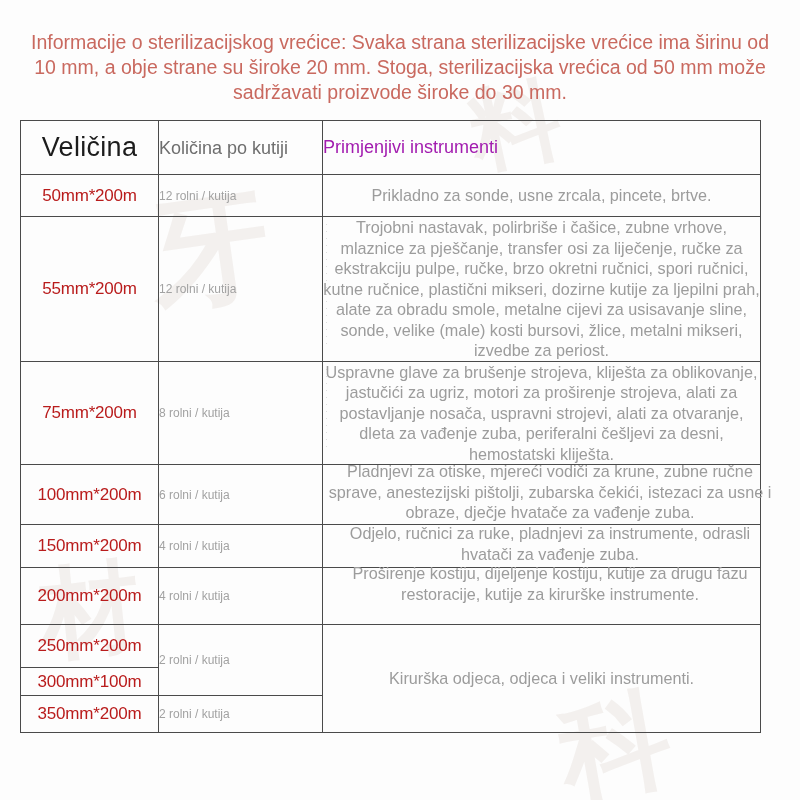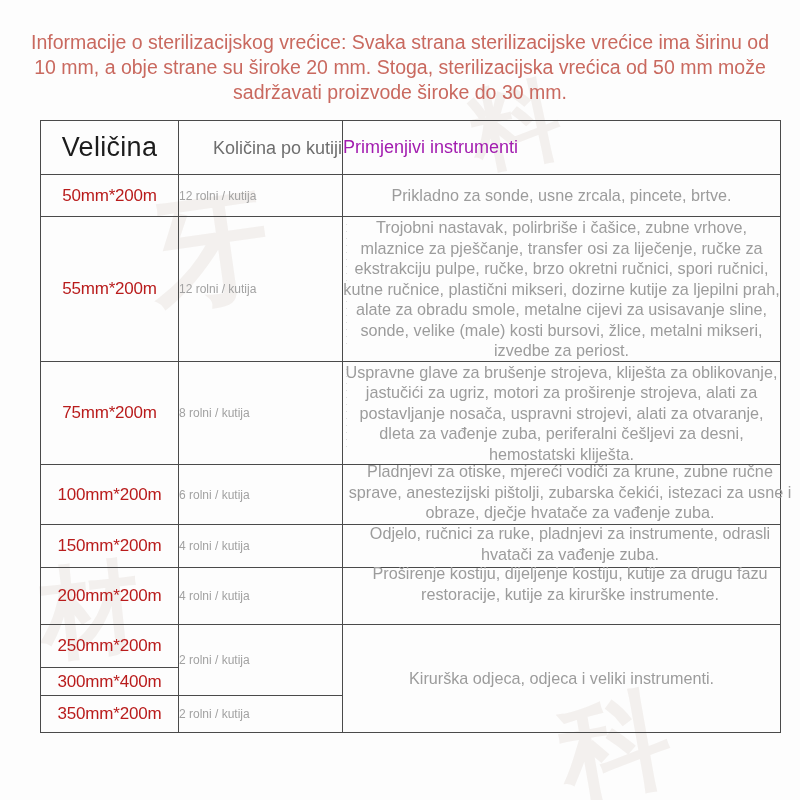--- a/index.html
+++ b/index.html
@@ -47,21 +47,21 @@
     color: #c9695f;
     font-size: 19.5px;
     line-height: 25px;
     font-family: "Liberation Sans", sans-serif;
   }
   .notice-top { top: 30px; }
   .notice-bottom { top: 712px; }
 
   table.spec {
     position: absolute;
-    left: 40px;
+    left: 20px;
     top: 120px;
     width: 740px;
     border-collapse: collapse;
     table-layout: fixed;
   }
   table.spec td, table.spec th {
     border: 1px solid #4a4a4a;
     padding: 0;
     vertical-align: middle;
     background: transparent;
@@ -76,21 +76,21 @@
     color: #1c1c1c;
     font-weight: normal;
     text-align: center;
     height: 53px;
     letter-spacing: 0.3px;
   }
   th.hdr-qty {
     font-size: 18px;
     color: #6e6e6e;
     font-weight: normal;
-    text-align: right;
+    text-align: left;
     line-height: 22px;
   }
   th.hdr-inst {
     font-size: 18px;
     color: #a21caf;
     font-weight: normal;
     text-align: left;
   }
 
   td.size {
@@ -239,21 +239,21 @@
 
       <tr class="r-250">
         <td class="size">250mm*200m</td>
         <td class="qty" rowspan="2">2 rolni / kutija</td>
         <td class="inst" rowspan="3">
           <span class="txt">Kirurška odjeca, odjeca i veliki instrumenti.</span>
         </td>
       </tr>
 
       <tr class="r-300">
-        <td class="size">300mm*400m</td>
+        <td class="size">300mm*100m</td>
       </tr>
 
       <tr class="r-350">
         <td class="size">350mm*200m</td>
         <td class="qty">2 rolni / kutija</td>
       </tr>
 
     </tbody>
   </table>
 

